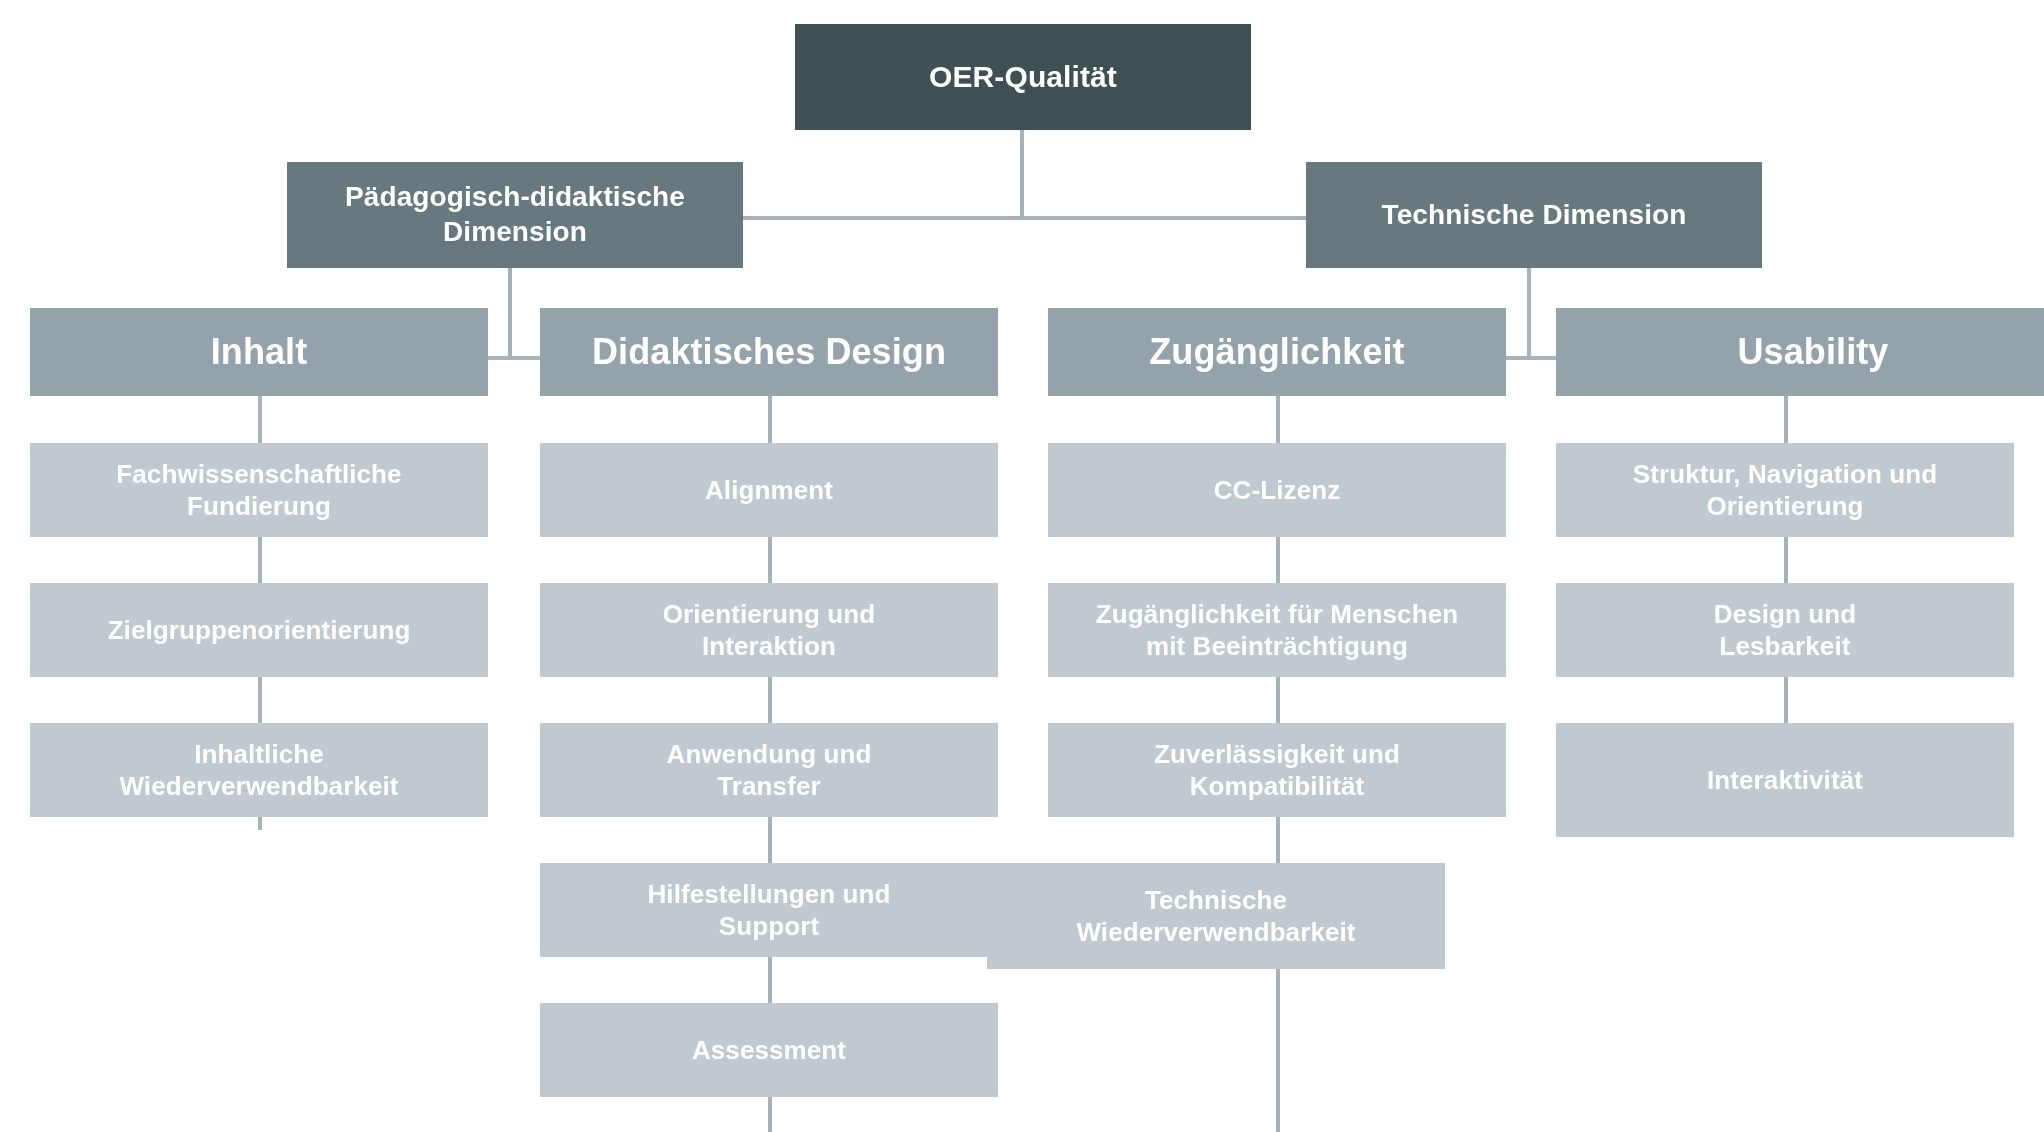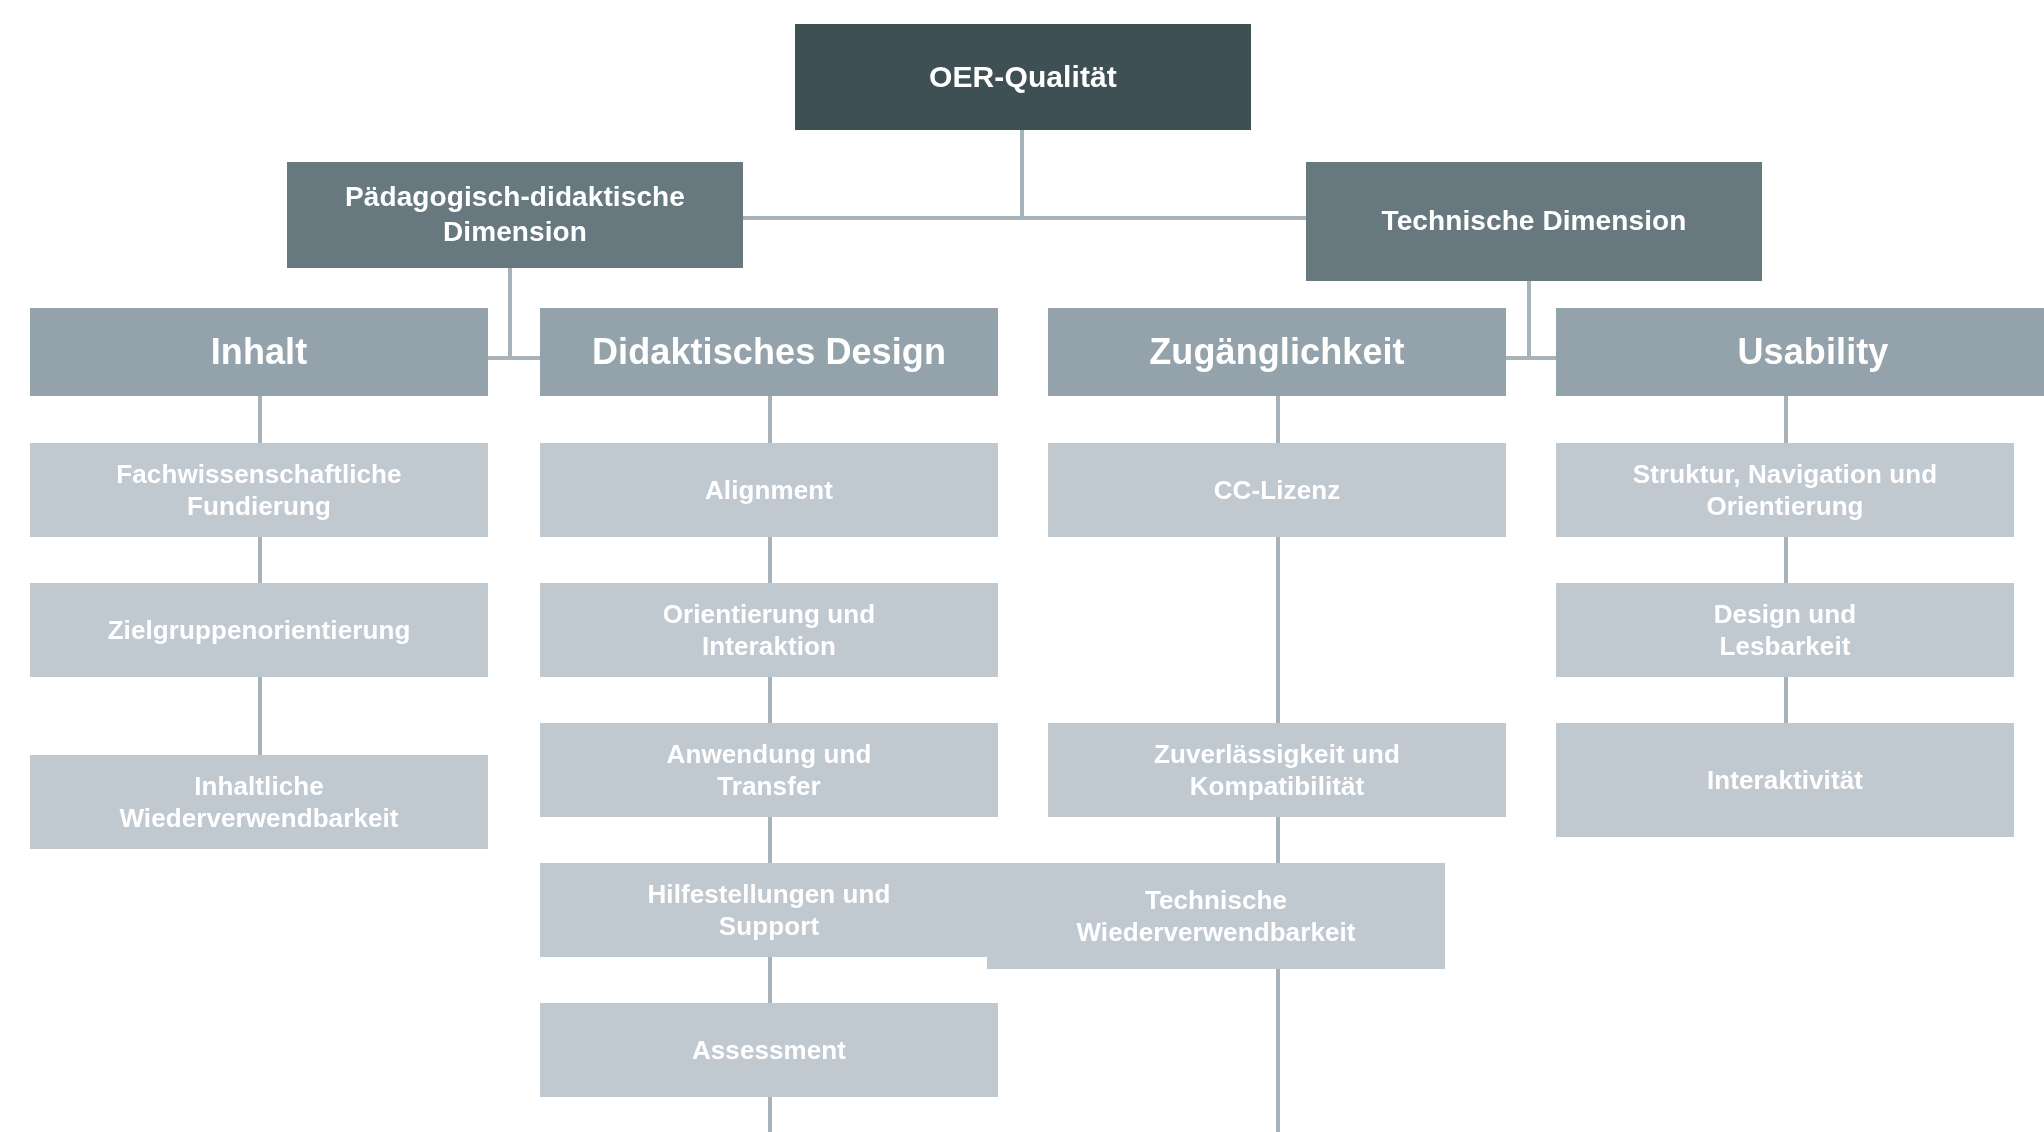--- a/index.html
+++ b/index.html
@@ -77,21 +77,21 @@
 
   <div class="node lvl1" style="left:795px; top:24px; width:456px; height:106px;">
     <span class="lbl">OER-Qualität</span>
   </div>
 
   <div class="node lvl2" style="left:287px; top:162px; width:456px; height:106px;">
     <span class="lbl">Pädagogisch-didaktische
 Dimension</span>
   </div>
 
-  <div class="node lvl2" style="left:1306px; top:162px; width:456px; height:119px;">
+  <div class="node lvl2" style="left:1306px; top:162px; width:456px; height:106px;">
     <span class="lbl">Technische Dimension</span>
   </div>
 
   <div class="node lvl3" style="left:30px; top:308px; width:458px; height:88px;">
     <span class="lbl">Inhalt</span>
   </div>
 
   <div class="node lvl3" style="left:540px; top:308px; width:458px; height:88px;">
     <span class="lbl">Didaktisches Design</span>
   </div>
@@ -104,21 +104,21 @@
     <span class="lbl">Usability</span>
   </div>
 
   <div class="node lvl4" style="left:30px; top:443px; width:458px; height:94px;">
     <span class="lbl">Fachwissenschaftliche
 Fundierung</span>
   </div>
   <div class="node lvl4" style="left:30px; top:583px; width:458px; height:94px;">
     <span class="lbl">Zielgruppenorientierung</span>
   </div>
-  <div class="node lvl4" style="left:30px; top:723px; width:458px; height:94px;margin-top:32px;">
+  <div class="node lvl4" style="left:30px; top:723px; width:458px; height:94px;">
     <span class="lbl">Inhaltliche
 Wiederverwendbarkeit</span>
   </div>
 
   <div class="node lvl4" style="left:540px; top:443px; width:458px; height:94px;">
     <span class="lbl">Alignment</span>
   </div>
   <div class="node lvl4" style="left:540px; top:583px; width:458px; height:94px;">
     <span class="lbl">Orientierung und
 Interaktion</span>
@@ -131,20 +131,24 @@
     <span class="lbl">Hilfestellungen und
 Support</span>
   </div>
   <div class="node lvl4" style="left:540px; top:1003px; width:458px; height:94px;">
     <span class="lbl">Assessment</span>
   </div>
 
   <div class="node lvl4" style="left:1048px; top:443px; width:458px; height:94px;">
     <span class="lbl">CC-Lizenz</span>
   </div>
+  <div class="node lvl4" style="left:1048px; top:583px; width:458px; height:94px;">
+    <span class="lbl">Zugänglichkeit für Menschen
+mit Beeinträchtigung</span>
+  </div>
   <div class="node lvl4" style="left:1048px; top:723px; width:458px; height:94px;">
     <span class="lbl">Zuverlässigkeit und
 Kompatibilität</span>
   </div>
   <div class="node lvl4" style="left:987px; top:863px; width:458px; height:106px;">
     <span class="lbl">Technische
 Wiederverwendbarkeit</span>
   </div>
 
   <div class="node lvl4" style="left:1556px; top:443px; width:458px; height:94px;">

